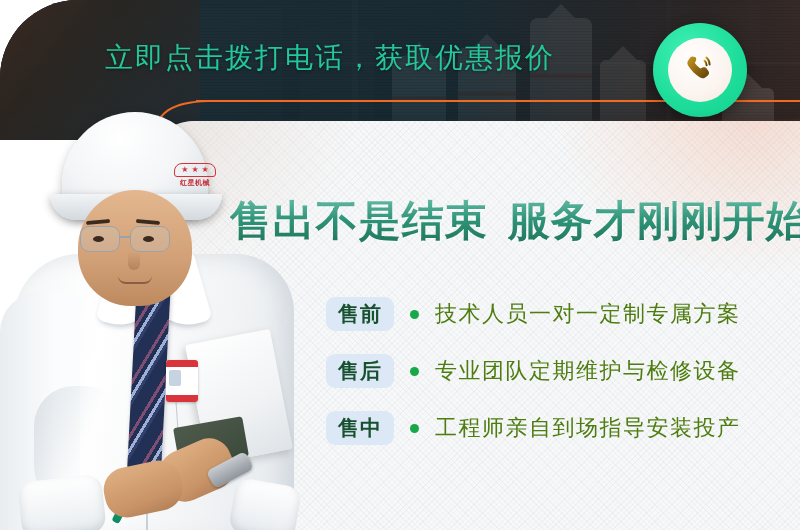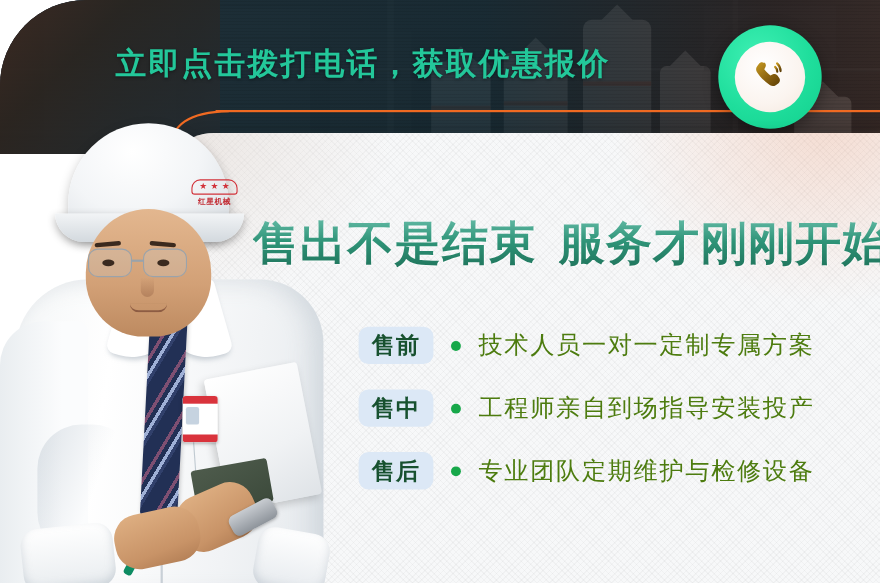--- a/index.html
+++ b/index.html
@@ -73,21 +73,21 @@
   }
 
   
   .top-headline {
     position:absolute; left:0; top:44px; width:660px;
     text-align:center;
     font-size:28px; line-height:1;
     letter-spacing:2px;
     color:#23c79a;
     font-family:"DejaVu Sans","Liberation Sans",sans-serif;
-    font-weight:700;
+    font-weight:400;
     text-shadow:0 1px 3px rgba(0,0,0,.45);
     white-space:nowrap;
   }
 
   
   .orange-line{
     position:absolute; left:196px; top:100px; width:604px; height:2px;
     background:#f06a22;
   }
   .orange-curve{
@@ -422,29 +422,29 @@
 
   <div class="features">
 
     <div class="frow">
       <div class="fbadge">售前</div>
       <div class="fdot"></div>
       <div class="ftext">技术人员一对一定制专属方案</div>
     </div>
 
     <div class="frow">
+      <div class="fbadge">售后</div>
+      <div class="fdot"></div>
+      <div class="ftext">专业团队定期维护与检修设备</div>
+    </div>
+
+    <div class="frow">
       <div class="fbadge">售中</div>
       <div class="fdot"></div>
       <div class="ftext">工程师亲自到场指导安装投产</div>
-    </div>
-
-    <div class="frow">
-      <div class="fbadge">售后</div>
-      <div class="fdot"></div>
-      <div class="ftext">专业团队定期维护与检修设备</div>
     </div>
 
   </div>
 
   <div class="worker">
     <div class="w-body"></div>
     <div class="w-shoulderL"></div>
     <div class="w-shirt-fold"></div>
     <div class="w-neck"></div>
     <div class="w-collar-l"></div>

